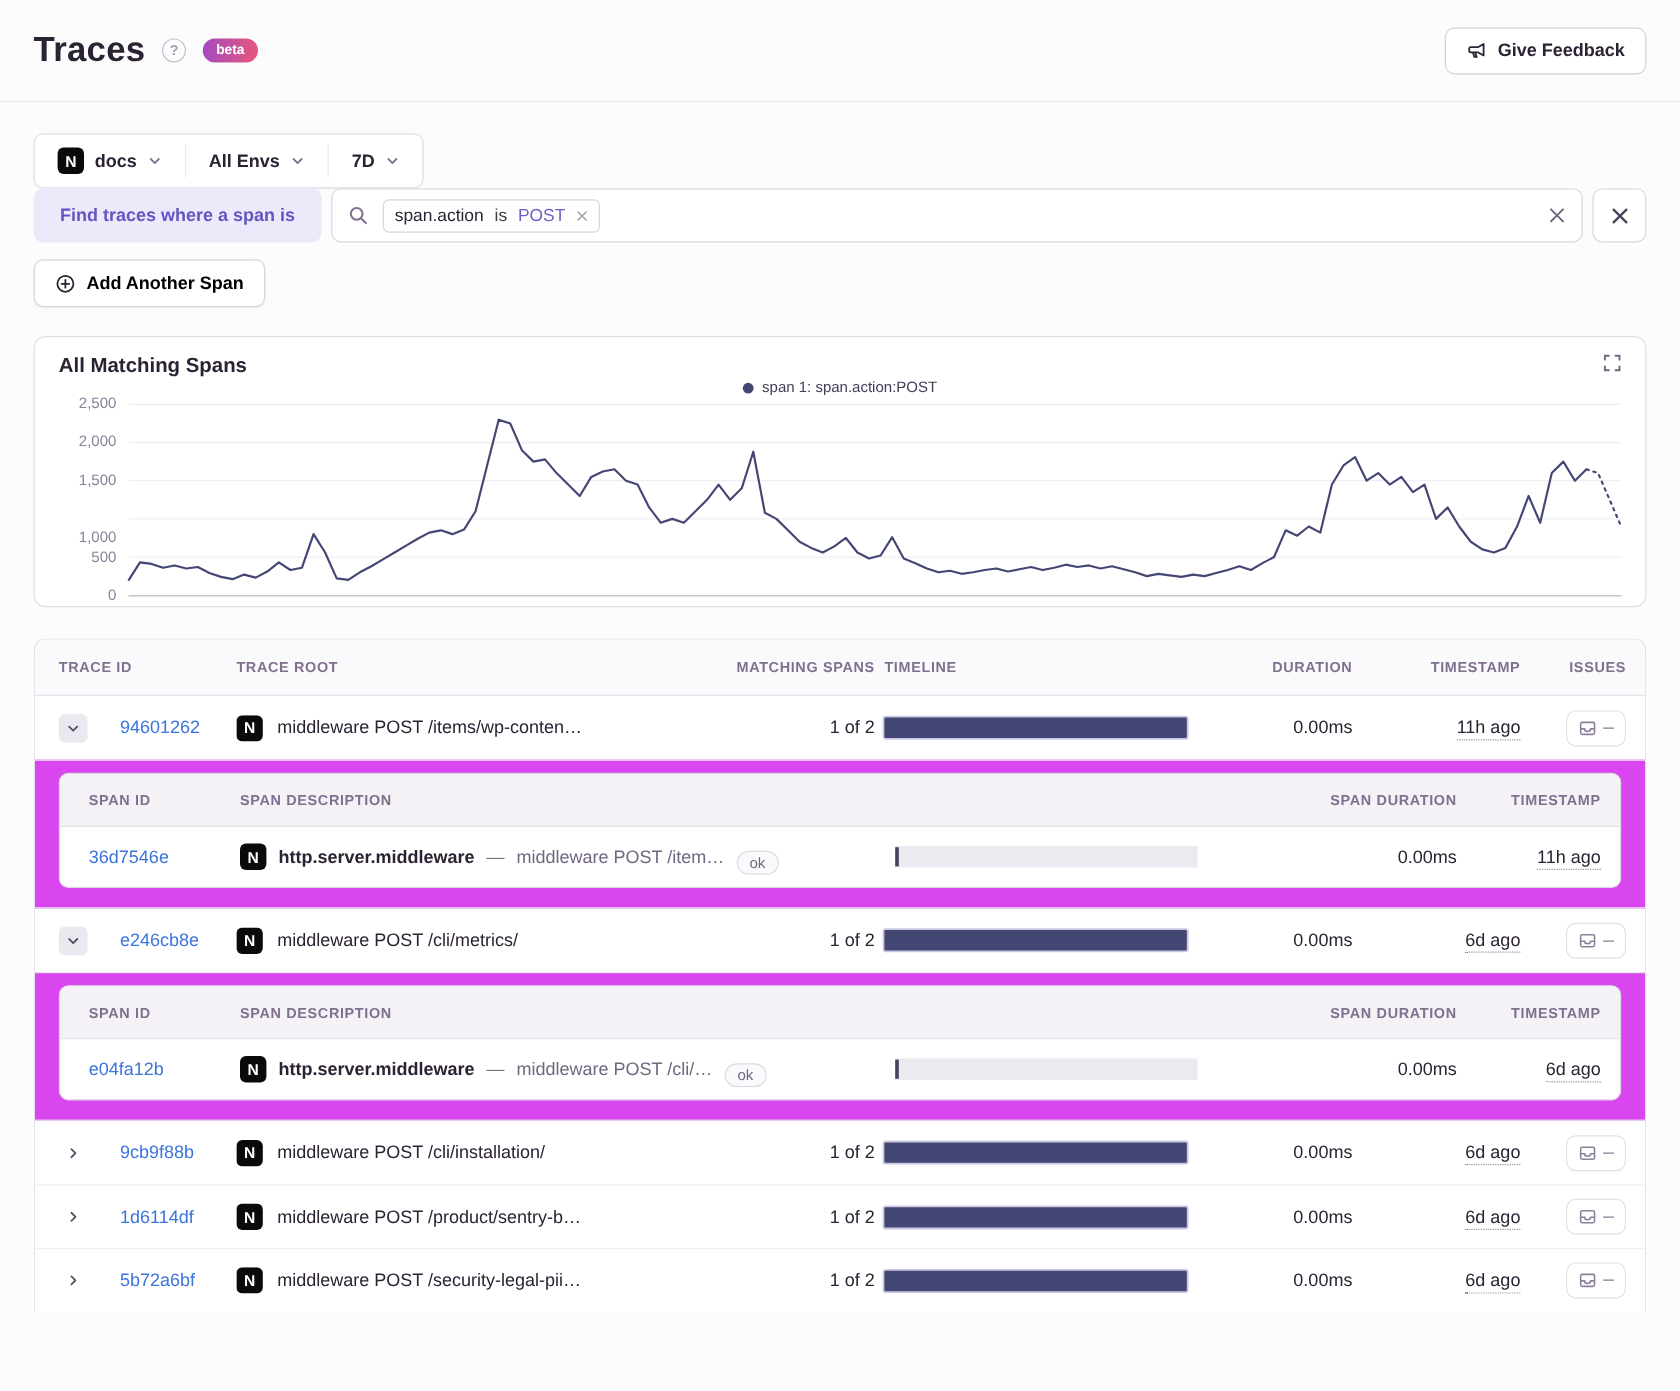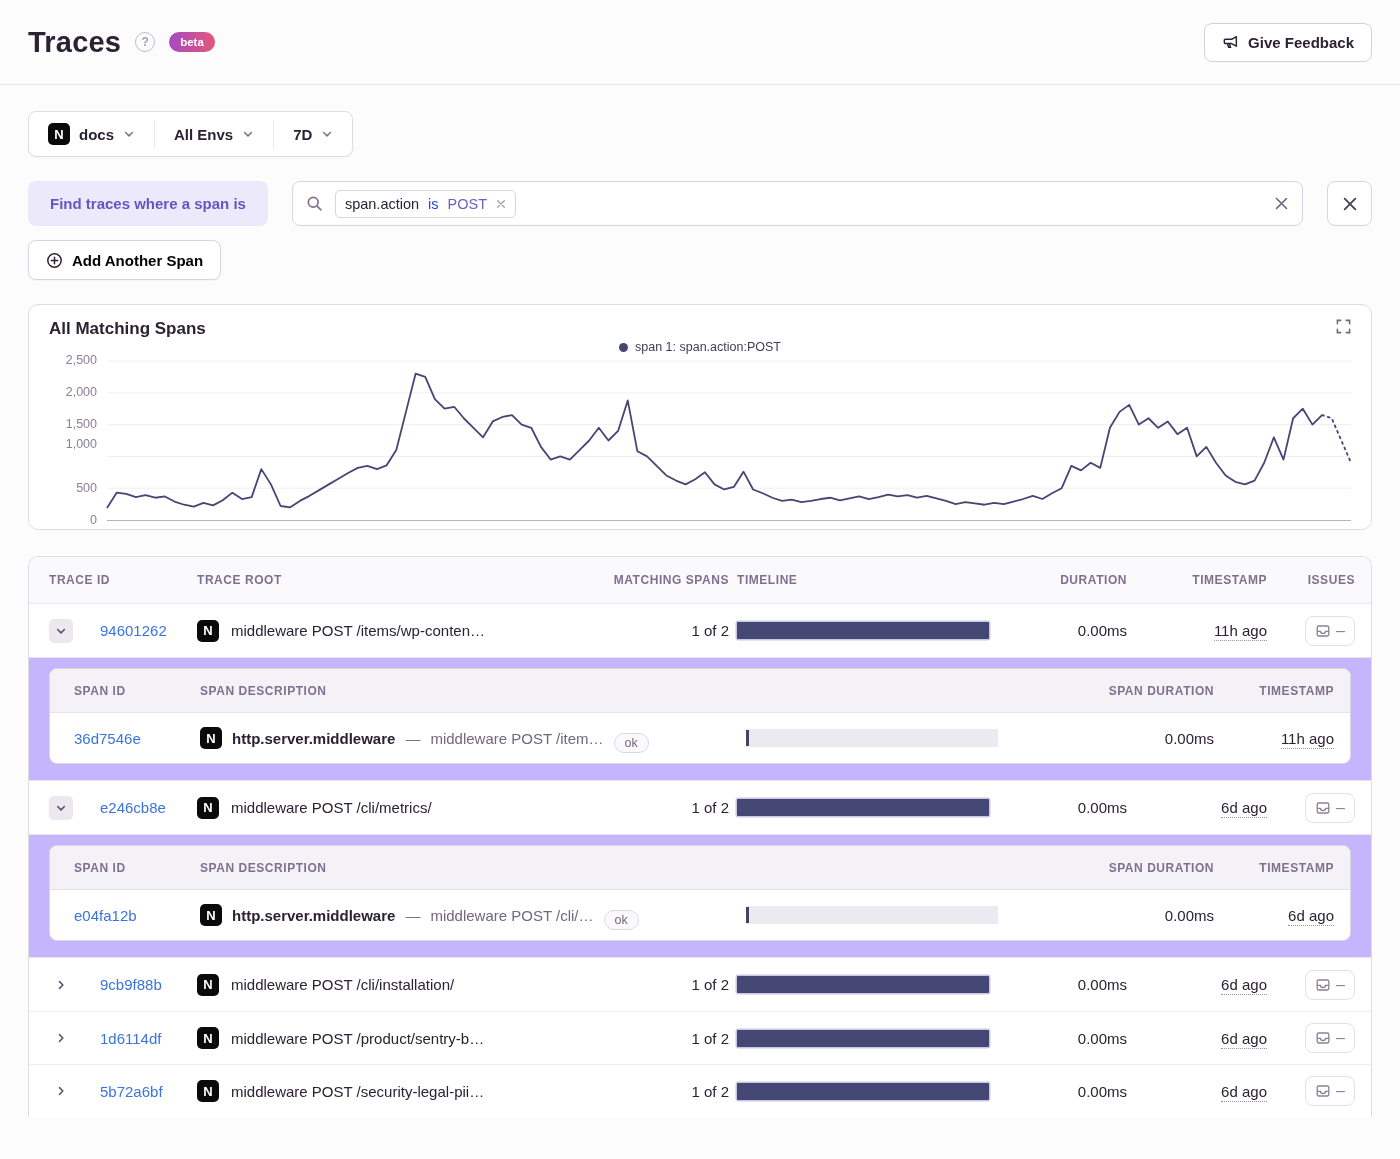--- a/index.html
+++ b/index.html
@@ -29,30 +29,30 @@
     background:#fff; border:1px solid #e0dce6; border-radius:8px;
     box-shadow:0 1px 2px rgba(43,34,51,0.03); }
   .filter-seg { display:flex; align-items:center; gap:9px; padding:0 19px;
     font-size:15px; font-weight:600; cursor:pointer; }
   .filter-div { width:1px; height:28px; background:#eceaf0; }
   .chev { color:#80708f; display:inline-flex; }
   .nlogo { width:22px; height:22px; background:#0a0a0a; color:#fff; border-radius:5px;
     display:grid; place-items:center; font-size:13px; font-weight:700; }
 
   
-  .query-row { margin-top:24px; display:flex; gap:24px; }
+  .query-row { display:flex; gap:8px; }
   .query-label { background:#ece9fb; color:#6257c2; font-size:15px; font-weight:600;
     border-radius:8px; display:flex; align-items:center; padding:0 22px; height:45px; }
   .search-bar { flex:1; height:45px; background:#fff; border:1px solid #d8d4de;
     border-radius:8px; display:flex; align-items:center; padding:0 13px; gap:12px; }
   .search-icon { color:#80708f; display:inline-flex; }
   .token { display:flex; align-items:center; gap:9px; border:1px solid #d8d4de;
     border-radius:5px; padding:5px 9px; font-size:14.5px; background:#fff; }
   .token .t-key { color:#2b2233; }
-  .token .t-op { color:#1d4ed8; }
+  .token .t-op { color:#404040; }
   .token .t-val { color:#6c5fc7; }
   .token .t-x { color:#a79fb2; display:inline-flex; cursor:pointer; }
   .clear-x { margin-left:auto; color:#6e6480; display:inline-flex; cursor:pointer; }
   .close-row-btn { width:45px; height:45px; background:#fff; border:1px solid #d8d4de;
     border-radius:8px; display:grid; place-items:center; color:#47405a; cursor:pointer; }
   .add-span-btn { margin-top:14px; display:inline-flex; align-items:center; gap:9px;
     height:40px; padding:0 17px; background:#fff; border:1px solid #d8d4de;
     border-radius:8px; font-size:15px; font-weight:600; cursor:pointer;
     box-shadow:0 1px 2px rgba(43,34,51,0.03); }
   .add-span-btn svg { color:#2b2233; }
@@ -96,21 +96,21 @@
   .cell-match { font-size:15px; }
   .bar-full { width:252px; height:17px; background:#444674; border-radius:1px;
     box-shadow:0 0 0 1.5px #c9c7e2; }
   .cell-dur, .cell-ts { font-size:15px; }
   .dotted-u { border-bottom:1.5px dotted #9b91a8; padding-bottom:1px; cursor:pointer; }
   .issues-btn { margin-left:auto; width:50px; height:30px; border:1px solid #e3e0e9;
     border-radius:8px; background:#fff; display:flex; align-items:center;
     justify-content:center; gap:5px; color:#8a8199; cursor:pointer; }
 
   
-  .span-section { background:#c4b5fd; padding:10px 20px 16px;
+  .span-section { background:#d946ef; padding:10px 20px 16px;
     border-top:1px solid #e7e4ec; border-bottom:1px solid #e7e4ec; }
   .span-table { background:#fff; border:1px solid #dcd8e2; border-radius:8px;
     overflow:hidden; }
   .s-row { display:grid;
     grid-template-columns:118px minmax(0,1fr) 270px 190px 112px;
     column-gap:8px; align-items:center; padding:0 16px 0 24px; height:50px; }
   .s-head { background:#f4f2f7; height:44px; color:#80708f; font-size:12px;
     font-weight:700; letter-spacing:0.55px; border-bottom:1px solid #e4e1e9; }
   .cell-sdesc { display:flex; align-items:center; gap:10px; font-size:15px;
     overflow:hidden; white-space:nowrap; }
@@ -230,21 +230,21 @@
       </span>
     </div>
     <div class="legend-row">
       <span class="legend-dot" style="background: rgb(68, 70, 116);"></span>
       <span>span 1: span.action:POST</span>
     </div>
     <div class="chart-area">
       <div class="y-axis">
           <span class="y-lab" style="top: 152px;">0</span>
           <span class="y-lab" style="top: 120px;">500</span>
-          <span class="y-lab" style="top: 76px;">1,000</span>
+          <span class="y-lab" style="top: 104px;">1,000</span>
           <span class="y-lab" style="top: 56px;">1,500</span>
           <span class="y-lab" style="top: 24px;">2,000</span>
           <span class="y-lab" style="top: -8px;">2,500</span>
         </div>
       <div class="plot">
           <svg viewBox="0 0 1250 160" preserveAspectRatio="none" style="position:absolute;inset:0;width:100%;height:100%;overflow:visible">
        <line x1="0" y1="128" x2="1250" y2="128" stroke="#f0eef4" stroke-width="1" vector-effect="non-scaling-stroke"></line>
             <line x1="0" y1="96" x2="1250" y2="96" stroke="#f0eef4" stroke-width="1" vector-effect="non-scaling-stroke"></line>
             <line x1="0" y1="64" x2="1250" y2="64" stroke="#f0eef4" stroke-width="1" vector-effect="non-scaling-stroke"></line>
             <line x1="0" y1="32" x2="1250" y2="32" stroke="#f0eef4" stroke-width="1" vector-effect="non-scaling-stroke"></line>

